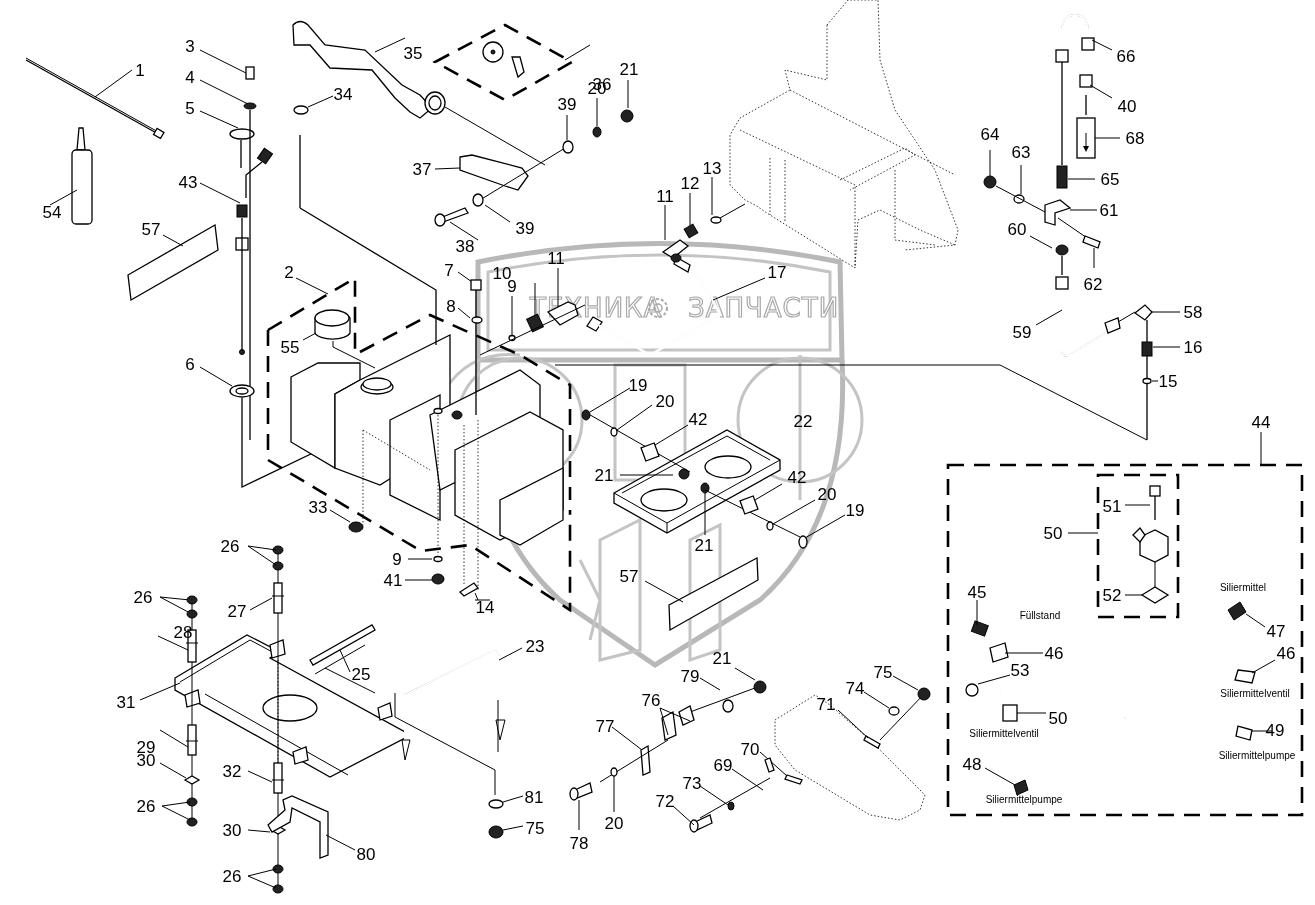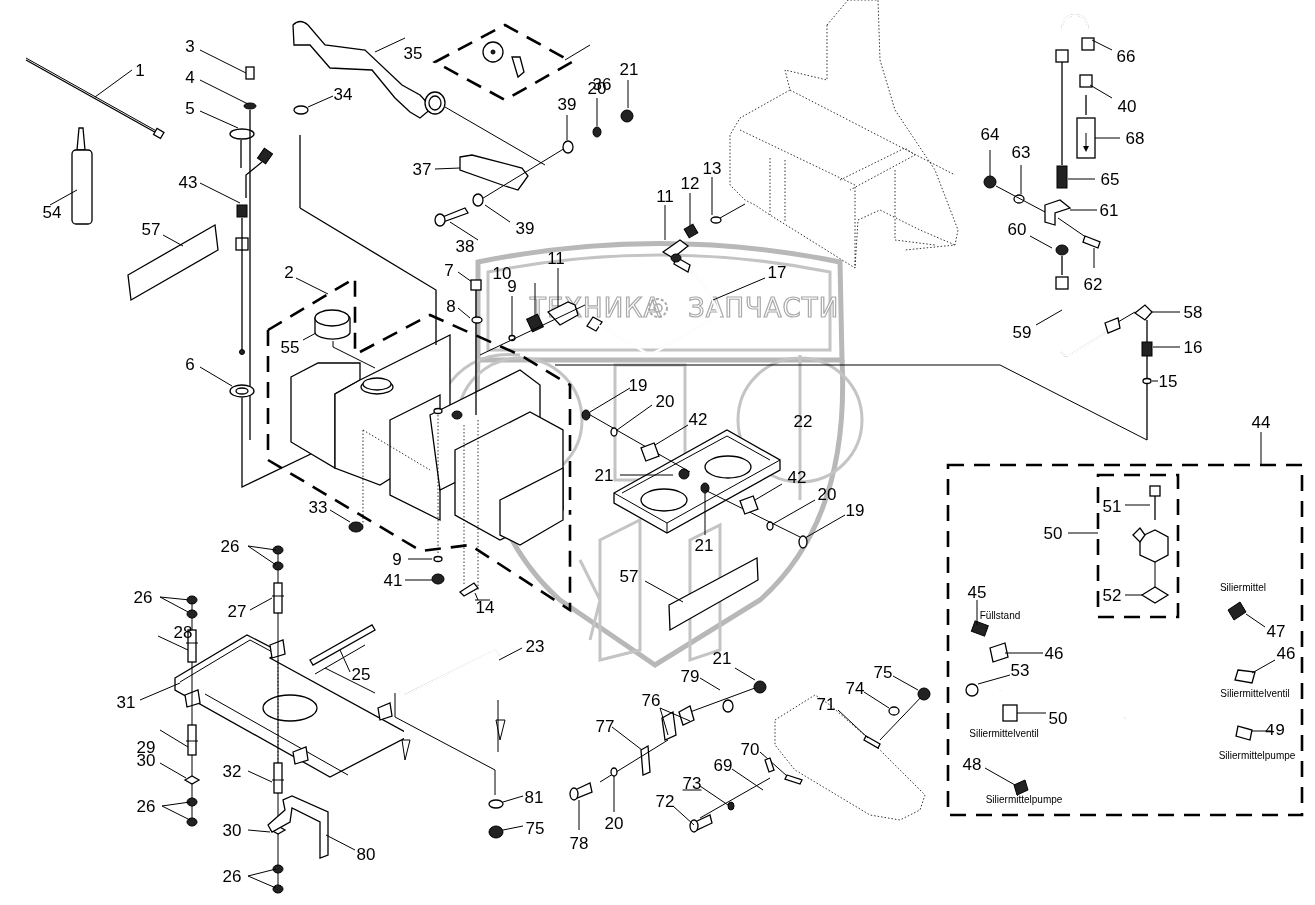--- a/index.html
+++ b/index.html
@@ -487,21 +487,21 @@
       <span class="num" style="left: 535px; top: 828px;">75</span>
       <span class="num" style="left: 366px; top: 854px;">80</span>
       <span class="num" style="left: 722px; top: 658px;">21</span>
       <span class="num" style="left: 690px; top: 676px;">79</span>
       <span class="num" style="left: 651px; top: 700px;">76</span>
       <span class="num" style="left: 605px; top: 726px;">77</span>
       <span class="num" style="left: 579px; top: 843px;">78</span>
       <span class="num" style="left: 614px; top: 823px;">20</span>
       <span class="num" style="left: 750px; top: 749px;">70</span>
       <span class="num" style="left: 723px; top: 765px;">69</span>
-      <span class="num" style="left: 692px; top: 783px; text-decoration: underline;">73</span>
+      <span class="num" style="left: 692px; top: 783px;">73</span>
       <span class="num" style="left: 665px; top: 801px;">72</span>
       <span class="num" style="left: 826px; top: 704px;">71</span>
       <span class="num" style="left: 855px; top: 688px;">74</span>
       <span class="num" style="left: 883px; top: 672px;">75</span>
       <span class="num" style="left: 1193px; top: 312px;">58</span>
       <span class="num" style="left: 1022px; top: 332px;">59</span>
       <span class="num" style="left: 1017px; top: 229px;">60</span>
       <span class="num" style="left: 1109px; top: 210px;">61</span>
       <span class="num" style="left: 1093px; top: 284px; text-align: right;">62</span>
       <span class="num" style="left: 1021px; top: 152px;">63</span>
@@ -514,23 +514,23 @@
       <span class="num" style="left: 1053px; top: 533px;">50</span>
       <span class="num" style="left: 1112px; top: 506px;">51</span>
       <span class="num" style="left: 1112px; top: 595px;">52</span>
       <span class="num" style="left: 977px; top: 592px;">45</span>
       <span class="num" style="left: 1054px; top: 653px;">46</span>
       <span class="num" style="left: 1020px; top: 670px;">53</span>
       <span class="num" style="left: 1058px; top: 718px;">50</span>
       <span class="num" style="left: 972px; top: 764px;">48</span>
       <span class="num" style="left: 1276px; top: 631px;">47</span>
       <span class="num" style="left: 1286px; top: 653px;">46</span>
-      <span class="num" style="left: 1275px; top: 730px; font-family: Liberation Mono, monospace;">49</span>
+      <span class="num" style="left: 1275px; top: 730px;">49</span>
     </div>
 <div id="captions">
-      <span class="cap" style="left: 1000px; top: 616px;">Füllstand</span>
+      <span class="cap" style="left: 1040px; top: 616px;">Füllstand</span>
       <span class="cap" style="left: 1243px; top: 588px;">Siliermittel</span>
       <span class="cap" style="left: 1255px; top: 694px;">Siliermittelventil</span>
       <span class="cap" style="left: 1004px; top: 734px;">Siliermittelventil</span>
       <span class="cap" style="left: 1257px; top: 756px;">Siliermittelpumpe</span>
       <span class="cap" style="left: 1024px; top: 800px;">Siliermittelpumpe</span>
     </div>
 </div>
 
 </body></html>

